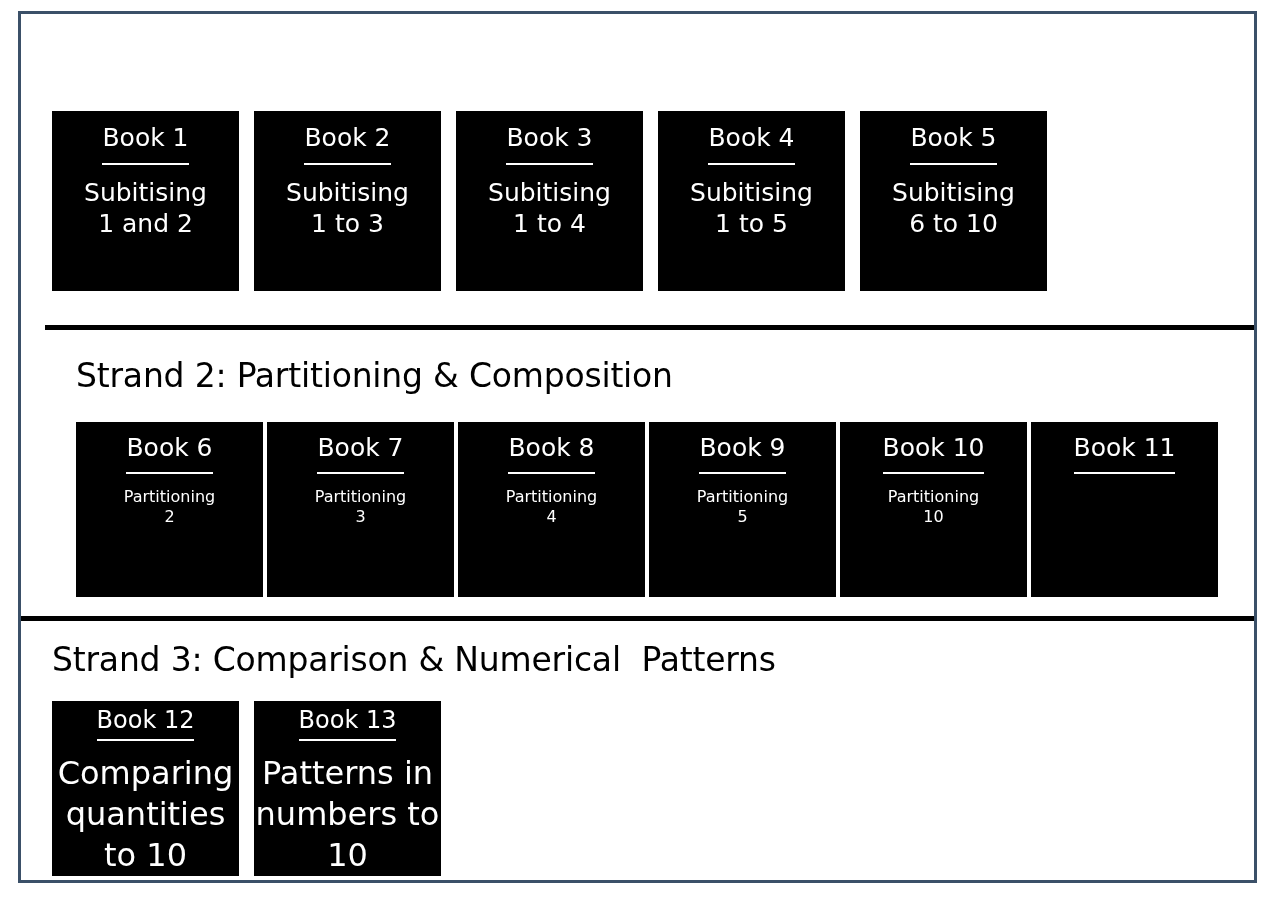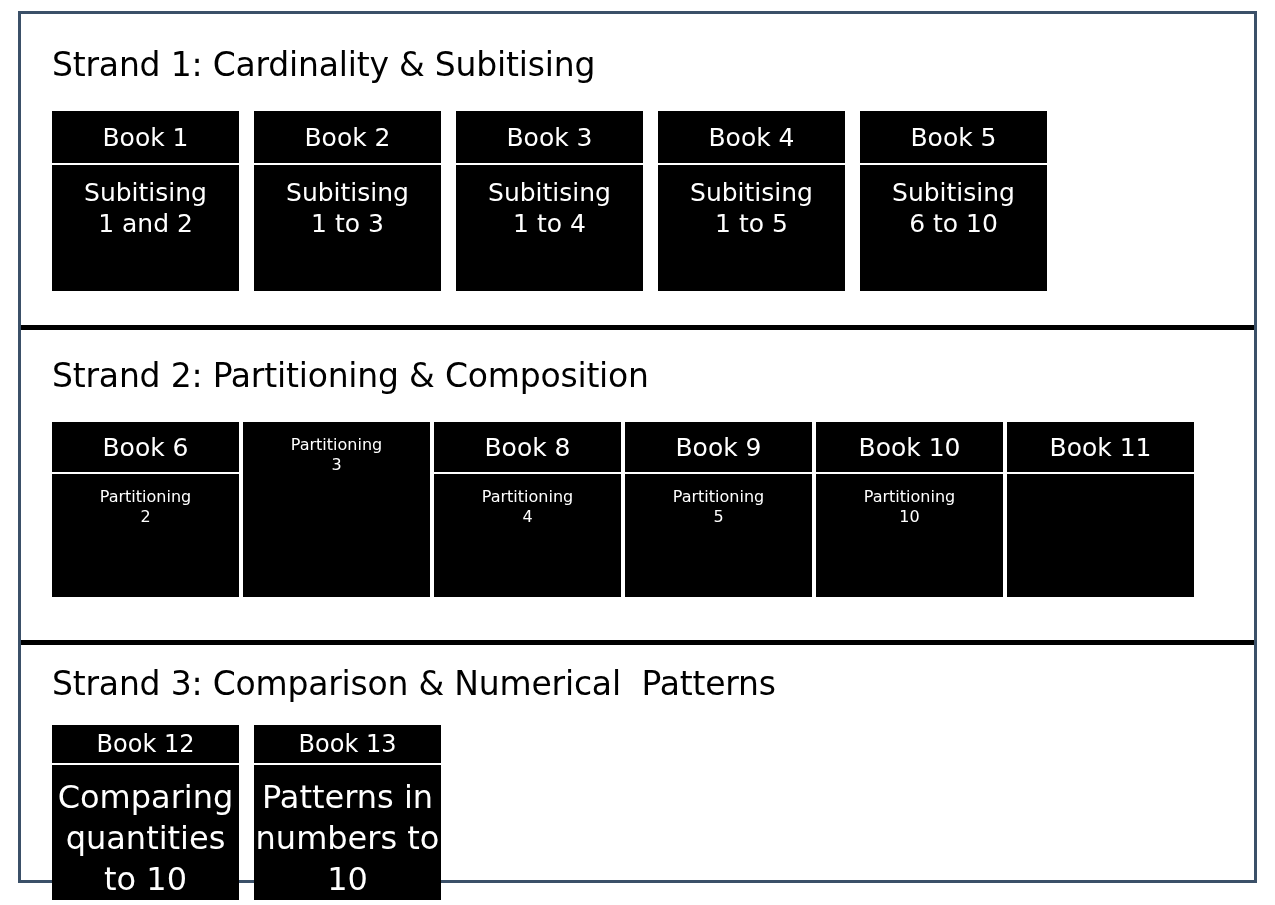--- a/index.html
+++ b/index.html
@@ -49,20 +49,21 @@
     display: flex;
     align-items: flex-start;
   }
 
   .card {
     background: #000000;
     color: #ffffff;
     box-sizing: border-box;
     display: flex;
     flex-direction: column;
+    align-items: center;
   }
 
   .card-header {
     text-align: center;
     font-size: 25px;
     line-height: 1;
     border-bottom: 2px solid #ffffff;
     box-sizing: border-box;
     display: flex;
     align-items: center;
@@ -79,43 +80,42 @@
   }
 
   
   #strand-1 { height: 311px; }
   #strand-1 .strand-title { position: absolute; left: 31px; top: 34px; }
   #strand-1 .cards { position: absolute; left: 31px; top: 97px; gap: 15px; }
   #strand-1 .card { width: 187px; height: 180px; }
   #strand-1 .card-header { height: 54px; }
 
   
-  #strand-2 { height: 291px; }
+  #strand-2 { height: 291px; margin-left: 24px; }
   #strand-2 .strand-title { position: absolute; left: 31px; top: 29px; }
   #strand-2 .cards { position: absolute; left: 31px; top: 92px; gap: 4px; }
   #strand-2 .card { width: 187px; height: 175px; }
   #strand-2 .card-header { height: 52px; }
   #strand-2 .card-body { font-size: 16px; }
   #strand-2 .card.small .card-body { font-size: 22px; padding-top: 11px; line-height: 1.26; }
 
   
-  #strand-3 { height: 265px; margin-top: 24px; }
+  #strand-3 { height: 265px; }
   #strand-3 .strand-title { position: absolute; left: 31px; top: 22px; }
   #strand-3 .cards { position: absolute; left: 31px; top: 80px; gap: 15px; border-radius: 20px; }
   #strand-3 .card { width: 187px; height: 175px; }
   #strand-3 .card-header { height: 49px; font-size: 24px; }
   #strand-3 .card-body { font-size: 32px; padding-top: 12px; line-height: 1.28; }
 </style>
 </head>
 <body>
 
 <div id="frame">
 
   <section class="strand" id="strand-1">
-    <div class="strand-title">Strand 1: Cardinality &amp; Subitising</div>
     <div class="cards">
       <div class="card">
         <div class="card-header">Book 1</div>
         <div class="card-body">Subitising
 1 and 2</div>
       </div>
       <div class="card">
         <div class="card-header">Book 2</div>
         <div class="card-body">Subitising
 1 to 3</div>
@@ -140,20 +140,21 @@
 
   <section class="strand" id="strand-2">
     <div class="strand-title">Strand 2: Partitioning &amp; Composition</div>
     <div class="cards">
       <div class="card">
         <div class="card-header">Book 6</div>
         <div class="card-body">Partitioning
 2</div>
       </div>
       <div class="card">
+        <div class="card-header">Book 7</div>
         <div class="card-body">Partitioning
 3</div>
       </div>
       <div class="card">
         <div class="card-header">Book 8</div>
         <div class="card-body">Partitioning
 4</div>
       </div>
       <div class="card">
         <div class="card-header">Book 9</div>

